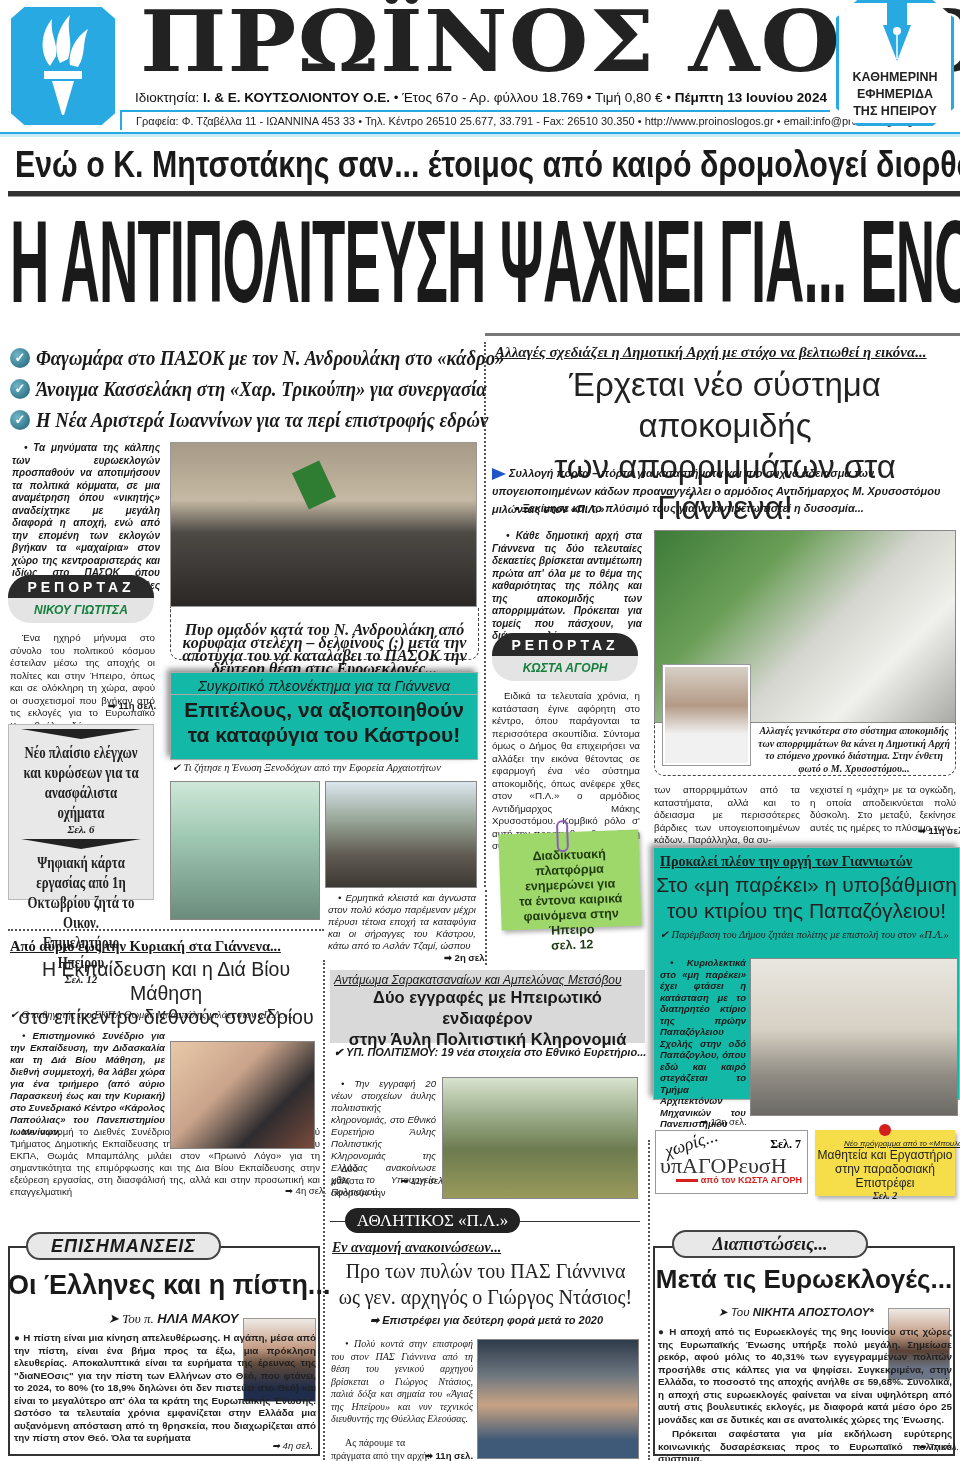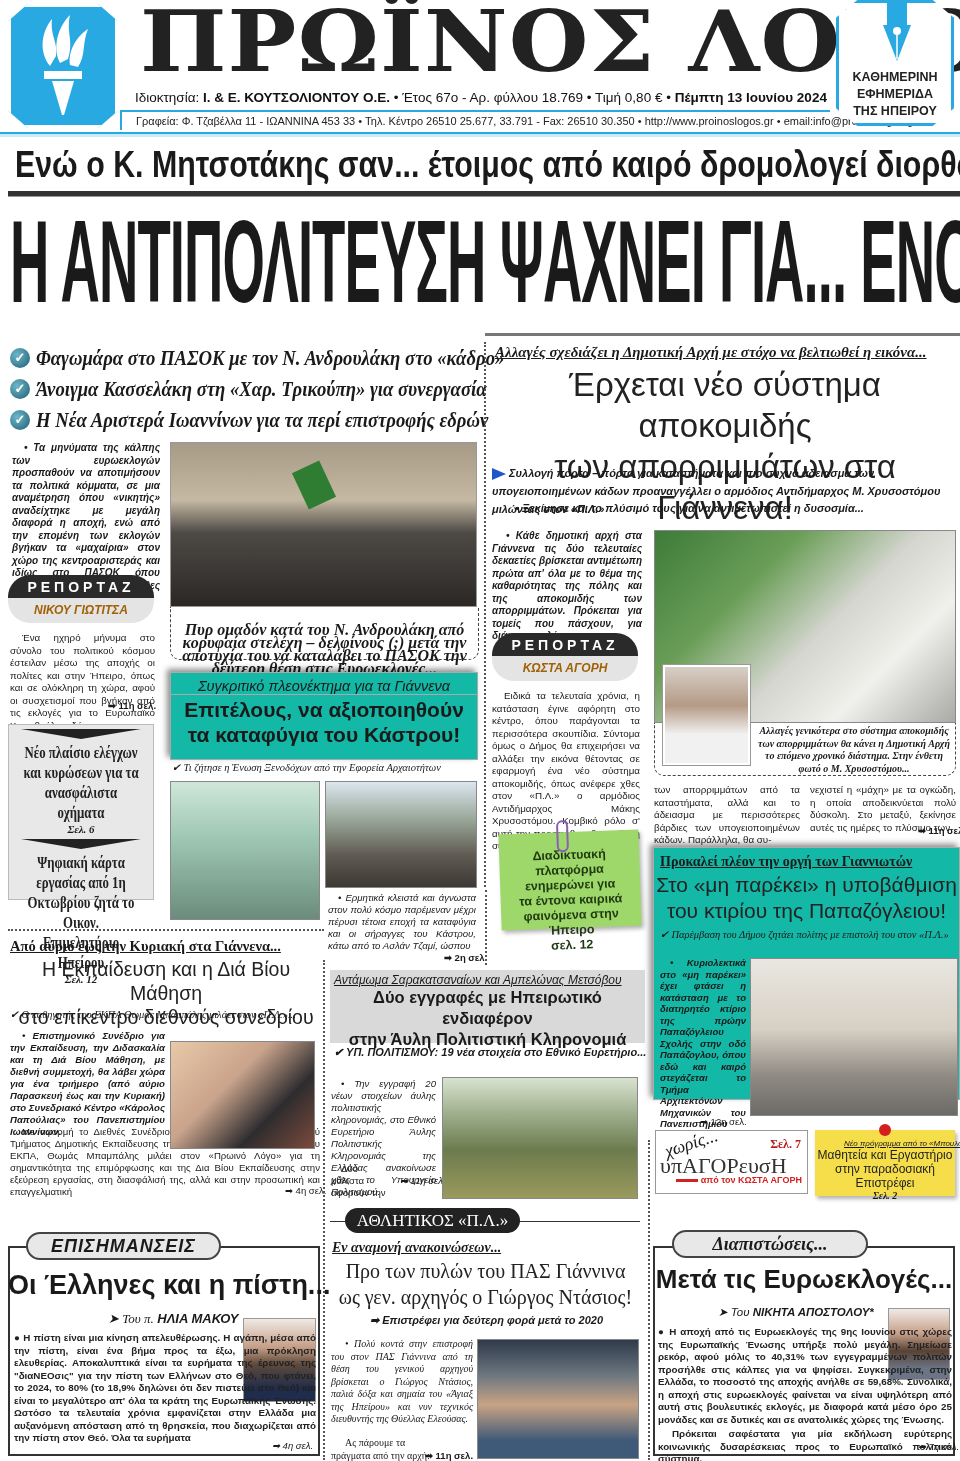--- a/index.html
+++ b/index.html
@@ -24,21 +24,21 @@
   .bullet-row { display: flex; align-items: center; height: 31px; }
   .check-icon { width: 20px; height: 20px; border-radius: 50%; background: radial-gradient(circle at 35% 35%, #6fb7c9, #1d5d73); margin-right: 6px; flex: 0 0 20px; color: #fff; font-size: 13px; line-height: 20px; text-align: center; font-weight: bold; }
   .bullet-text { font-family: "Liberation Serif", serif; font-style: italic; font-weight: bold; font-size: 22px; white-space: nowrap; transform: scaleX(0.85); transform-origin: left; color:#1a1a1a; }
   .col-text { font-size: 10.5px; line-height: 13px; text-align: justify; }
   .lead-left { left: 12px; top: 442px; width: 148px; font-size: 10px; line-height: 12.5px; font-style: italic; font-weight: bold; text-align: justify; text-indent: 12px; }
   .photo-crowd { left: 170px; top: 442px; width: 307px; height: 165px; background: linear-gradient(180deg, #a79a86 0%, #c5b9a3 35%, #4d4a46 55%, #2a2725 100%); border: 1px solid #999; }
   .caption-box { left: 170px; top: 607px; width: 309px; height: 53px; border: 1.5px dashed #444; border-top: none; border-radius: 0 0 10px 10px; font-family: "Liberation Serif", serif; font-style: italic; font-weight: bold; font-size: 16px; line-height: 13px; text-align: center; padding-top: 16px; }
 
   .report-badge { width: 146px; height: 48px; border-radius: 22px; overflow: hidden; }
   .report-top { height: 23px; background: #2a2a2a; color: #fff; font-weight: bold; font-size: 14px; letter-spacing: 4px; text-align: center; line-height: 24px; }
-  .report-bottom { height: 25px; background: #e4e4e4; color: #a16207; font-weight: bold; font-style: italic; font-size: 12px; text-align: center; line-height: 25px; }
+  .report-bottom { height: 25px; background: #e4e4e4; color: #15803d; font-weight: bold; font-style: italic; font-size: 12px; text-align: center; line-height: 25px; }
 
   .more-link { font-weight: bold; font-size: 9.5px; white-space: nowrap; }
 
   .grey-box { left: 8px; top: 724px; width: 146px; height: 176px; background: #e8e8e8; border: 1px solid #bbb; text-align: center; font-family: "Liberation Serif", serif; }
   .grey-box .item { font-size: 16px; line-height: 20px; font-weight: bold; transform: scaleX(0.8); color:#222; }
   .grey-box .sel { font-style: italic; font-weight: bold; font-size: 11px; }
   .tri { width: 0; height: 0; border-left: 60px solid transparent; border-right: 60px solid transparent; border-top: 10px solid #222; margin: 4px auto 4px; }
 
   .shadow-box { box-shadow: -3px -3px 6px rgba(0,0,0,0.45); background: #14b8a6; border: 1px solid #aaa; }
   .dotted-v { border-left: 2px dotted #555; }
@@ -218,21 +218,21 @@
   </div>
   <div style="margin:4px 6px 0;font-family:'Liberation Serif',serif;font-style:italic;font-size:10.5px;white-space:nowrap;">✔ Παρέμβαση του Δήμου ζητάει πολίτης με επιστολή του στον «Π.Λ.»</div>
 </div>
 <div class="abs" style="left:660px;top:957px;width:86px;font-size:9.5px;line-height:11.5px;font-style:italic;font-weight:bold;text-align:justify;text-indent:10px;">• Κυριολεκτικά στο «μη παρέκει» έχει φτάσει η κατάσταση με το διατηρητέο κτίριο της πρώην Παπαζόγλειου Σχολής στην οδό Παπάζογλου, όπου εδώ και καιρό στεγάζεται το Τμήμα Αρχιτεκτόνων Μηχανικών του Πανεπιστημίου Ιωαννίνων.</div>
 <div class="abs more-link" style="left:700px;top:1116px;font-weight:normal;">➡ 12η σελ.</div>
 <div class="abs" style="left:750px;top:958px;width:208px;height:158px;background:linear-gradient(180deg,#e9e7e1,#d7d0c4 45%,#8f8b83 75%,#6c6a66);border:1px solid #888;"></div>
 
 <div class="abs" style="left:655px;top:1130px;width:153px;height:64px;border:1px solid #999;background:#fff;">
   <div class="abs" style="left:8px;top:2px;font-family:'Liberation Serif',serif;font-style:italic;font-size:18px;transform:rotate(-18deg);">χωρίς...</div>
   <div class="abs" style="left:4px;top:22px;font-family:'Liberation Serif',serif;font-size:22px;color:#333;white-space:nowrap;">υπΑΓΟΡευσΗ</div>
-  <div class="abs" style="right:6px;top:6px;font-family:'Liberation Serif',serif;font-weight:bold;font-size:12px;color:#b91c1c;">Σελ. 7</div>
+  <div class="abs" style="right:6px;top:6px;font-family:'Liberation Serif',serif;font-weight:bold;font-size:12px;color:#000000;">Σελ. 7</div>
   <div class="abs" style="left:20px;top:48px;width:22px;height:3px;background:#d42020;"></div>
   <div class="abs" style="right:5px;top:44px;font-weight:bold;font-size:9px;color:#d42020;white-space:nowrap;">από τον ΚΩΣΤΑ ΑΓΟΡΗ</div>
 </div>
 
 <div class="abs yellow-note" style="left:815px;top:1130px;width:140px;height:66px;">
   <div class="pin" style="left:64px;top:-6px;"></div>
   <div style="padding-top:9px;font-size:8px;font-style:italic;text-decoration:underline;white-space:nowrap;margin-left:29px;">Νέο πρόγραμμα από το «Μπουλούκι»</div>
   <div style="font-size:12px;line-height:14px;color:#222;">Μαθητεία και Εργαστήριο</div>
   <div style="font-size:12px;line-height:14px;color:#222;">στην παραδοσιακή Επιστρέφει</div>
   <div style="font-family:'Liberation Serif',serif;font-style:italic;font-weight:bold;font-size:10px;">Σελ. 2</div>

